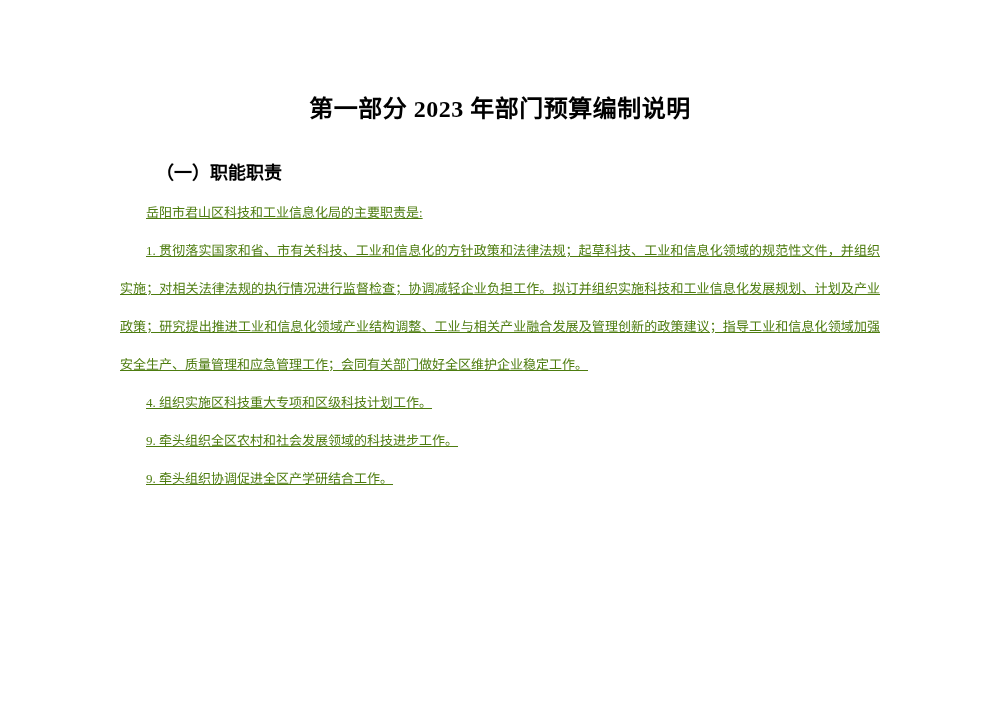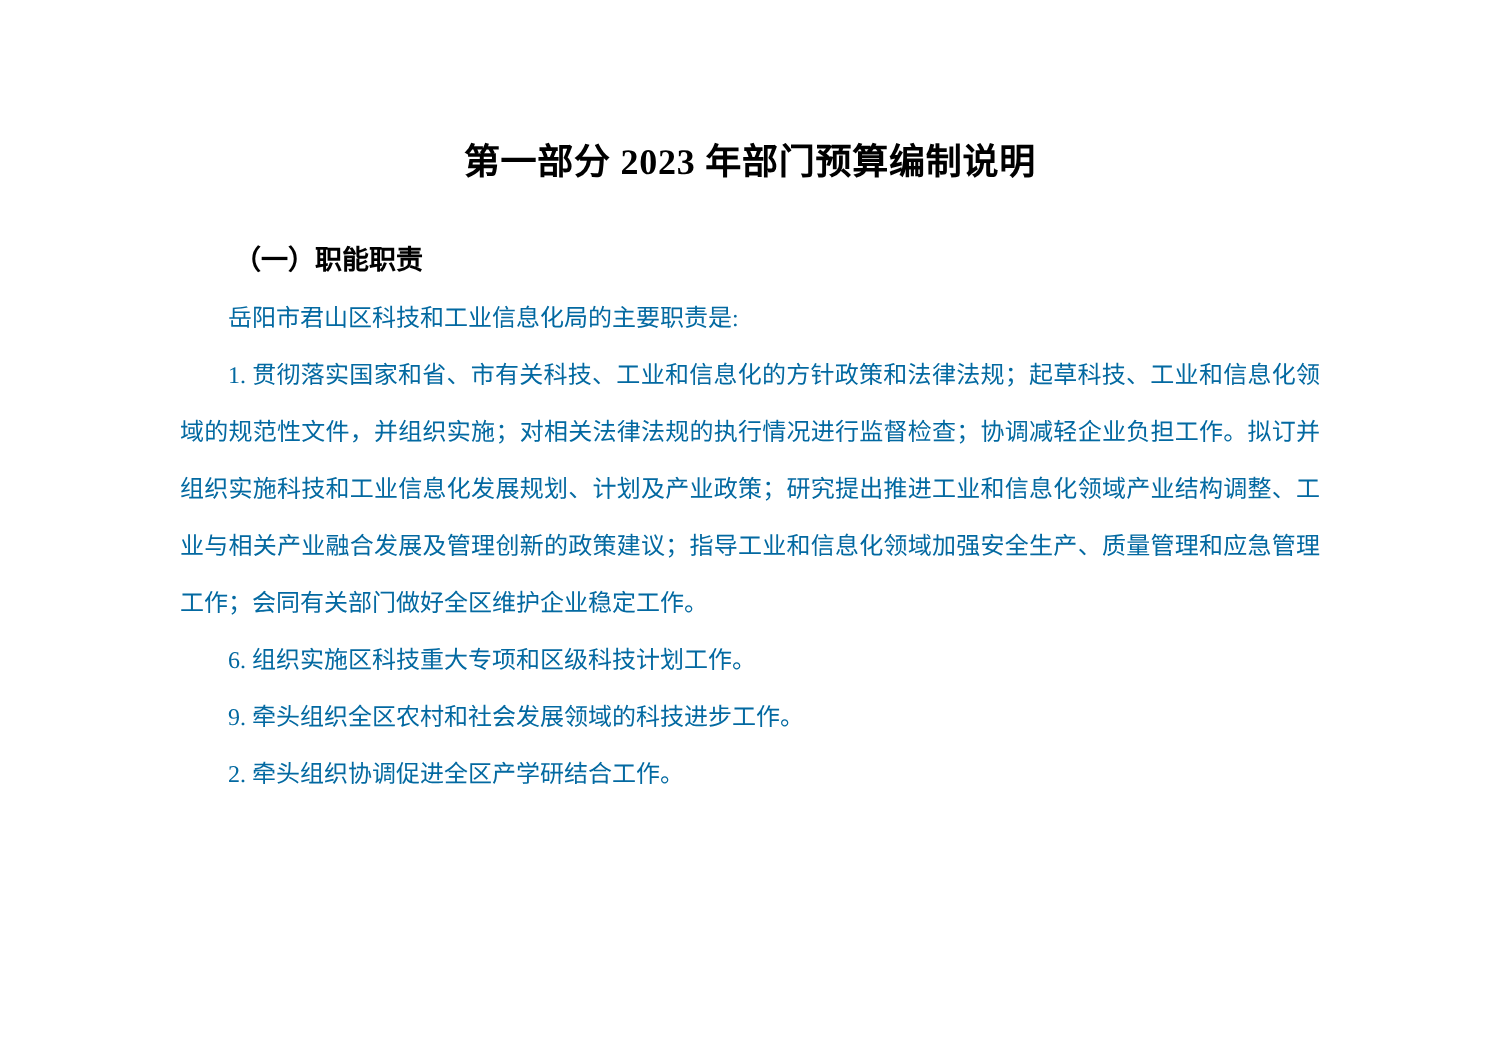--- a/index.html
+++ b/index.html
@@ -44,39 +44,40 @@
     margin: 0;
     font-size: 18px;
     line-height: 42px;
     font-weight: bold;
     text-indent: 2em;
     color: #000000;
     font-family: Liberation Serif, serif;
   }
   .body-para {
     margin: 0;
-    font-size: 16px;
+    font-size: 13px;
     line-height: 38px;
     text-align: justify;
     text-justify: inter-character;
     text-indent: 2em;
-    color: #0369a1;
+    color: #4d7c0f;
+    text-decoration: underline;
   }
 </style>
 </head>
 <body>
 
 <div class="page">
   <h1 class="doc-title">第一部分 2023 年部门预算编制说明</h1>
 
 
   <h3 class="subsection-heading">（一）职能职责</h3>
 
   <p class="body-para">岳阳市君山区科技和工业信息化局的主要职责是:</p>
 
   <p class="body-para">1. 贯彻落实国家和省、市有关科技、工业和信息化的方针政策和法律法规；起草科技、工业和信息化领域的规范性文件，并组织实施；对相关法律法规的执行情况进行监督检查；协调减轻企业负担工作。拟订并组织实施科技和工业信息化发展规划、计划及产业政策；研究提出推进工业和信息化领域产业结构调整、工业与相关产业融合发展及管理创新的政策建议；指导工业和信息化领域加强安全生产、质量管理和应急管理工作；会同有关部门做好全区维护企业稳定工作。</p>
 
-  <p class="body-para">6. 组织实施区科技重大专项和区级科技计划工作。</p>
+  <p class="body-para">4. 组织实施区科技重大专项和区级科技计划工作。</p>
 
   <p class="body-para">9. 牵头组织全区农村和社会发展领域的科技进步工作。</p>
 
-  <p class="body-para">2. 牵头组织协调促进全区产学研结合工作。</p>
+  <p class="body-para">9. 牵头组织协调促进全区产学研结合工作。</p>
 </div>
 
 </body></html>

